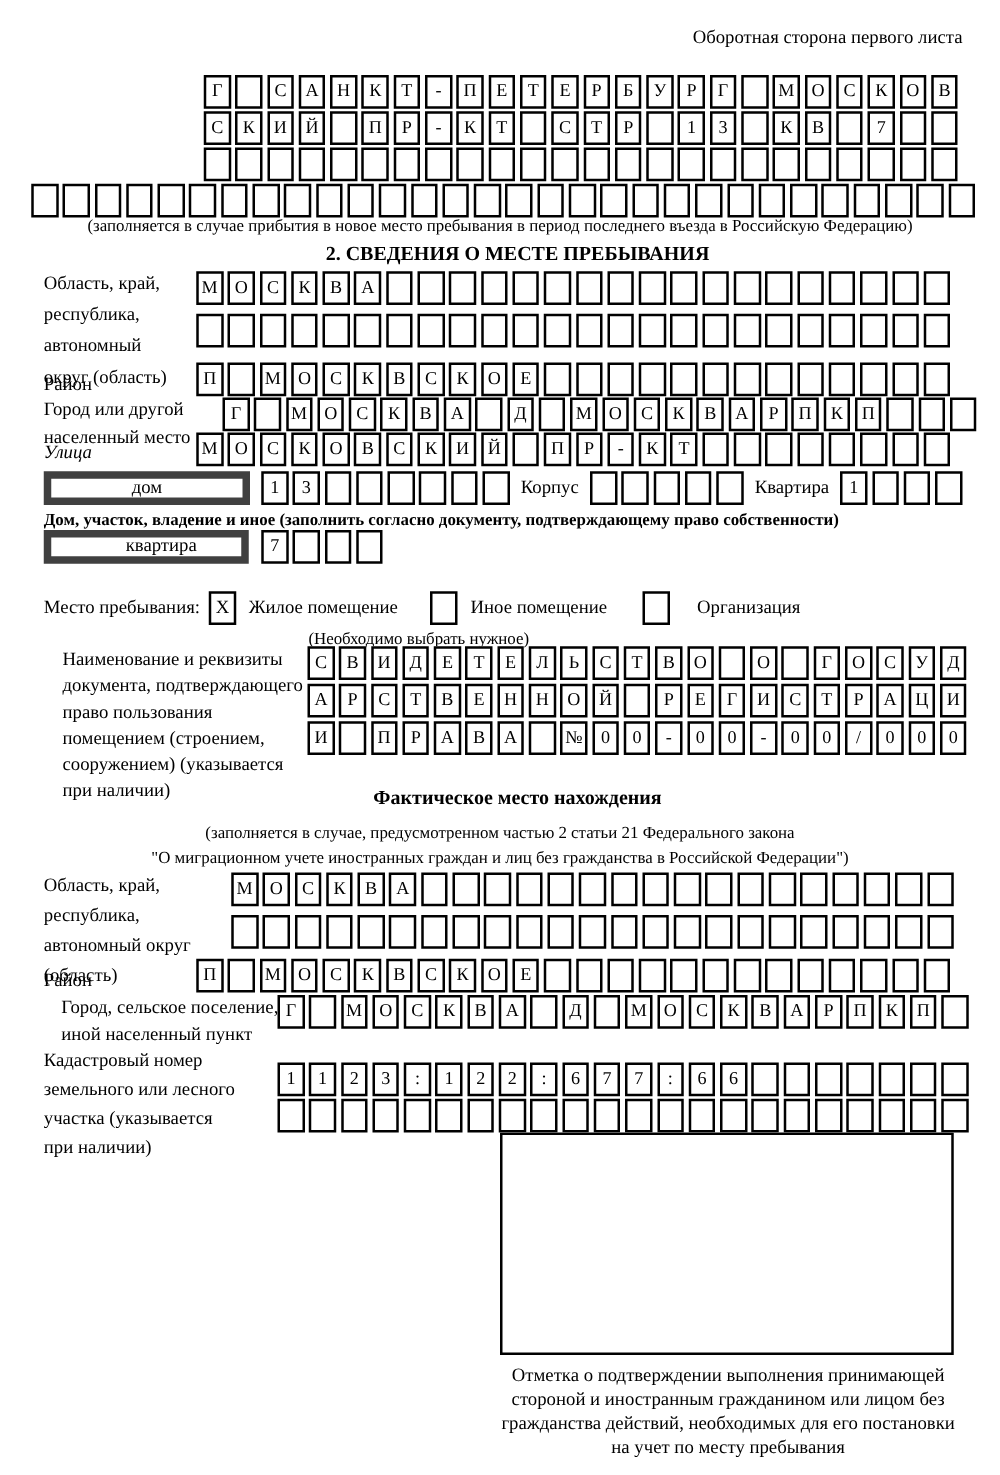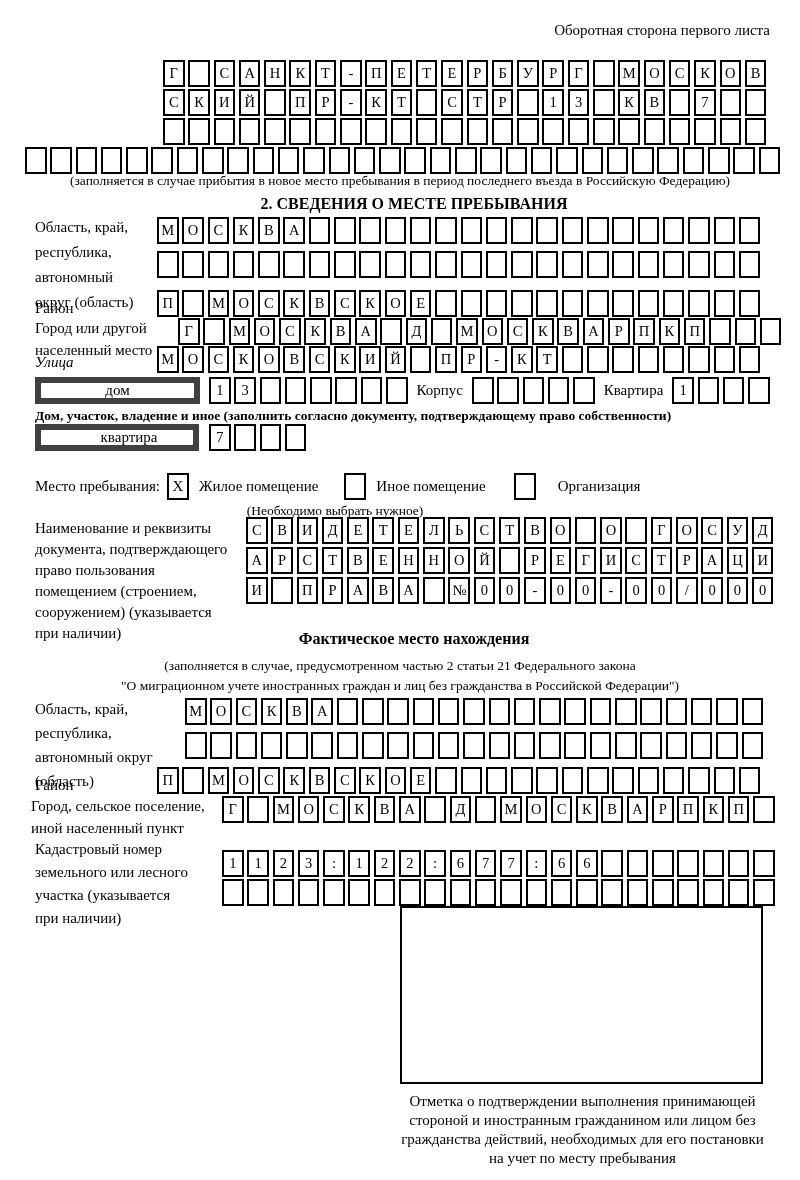--- a/index.html
+++ b/index.html
@@ -350,21 +350,21 @@
     <div>Место пребывания:</div>
     <div class="cbox" style="margin-left:7px;">X</div>
     <div style="margin-left:10px;">Жилое помещение</div>
     <div class="cbox" style="margin-left:26px;"></div>
     <div style="margin-left:10px;">Иное помещение</div>
     <div class="cbox" style="margin-left:28px;"></div>
     <div style="margin-left:22px;">Организация</div>
   </div>
   <div class="abs note" style="left:35px;top:503px;width:600px;text-align:center;">(Необходимо выбрать нужное)</div>
 
-  <div class="abs lbl" style="left:35px;top:518px;line-height:21px;width:215px;">Наименование и реквизиты
+  <div class="abs lbl" style="left:50px;top:518px;line-height:21px;width:215px;">Наименование и реквизиты
 документа, подтверждающего
 право пользования
 помещением (строением,
 сооружением) (указывается
 при наличии)</div>
   <div class="abs cellrow" style="left:246px;top:517px;">
       <span class="cell">С</span>
       <span class="cell">В</span>
       <span class="cell">И</span>
       <span class="cell">Д</span>
@@ -513,21 +513,21 @@
       <span class="cell"></span>
       <span class="cell"></span>
       <span class="cell"></span>
       <span class="cell"></span>
       <span class="cell"></span>
       <span class="cell"></span>
       <span class="cell"></span>
       <span class="cell"></span>
     </div>
 
-  <div class="abs lbl" style="left:31px;top:795px;line-height:22px;">Город, сельское поселение,
+  <div class="abs lbl" style="left:49px;top:795px;line-height:22px;">Город, сельское поселение,
 иной населенный пункт</div>
   <div class="abs cellrow" style="left:222px;top:796px;">
       <span class="cell">Г</span>
       <span class="cell"></span>
       <span class="cell">М</span>
       <span class="cell">О</span>
       <span class="cell">С</span>
       <span class="cell">К</span>
       <span class="cell">В</span>
       <span class="cell">А</span>

